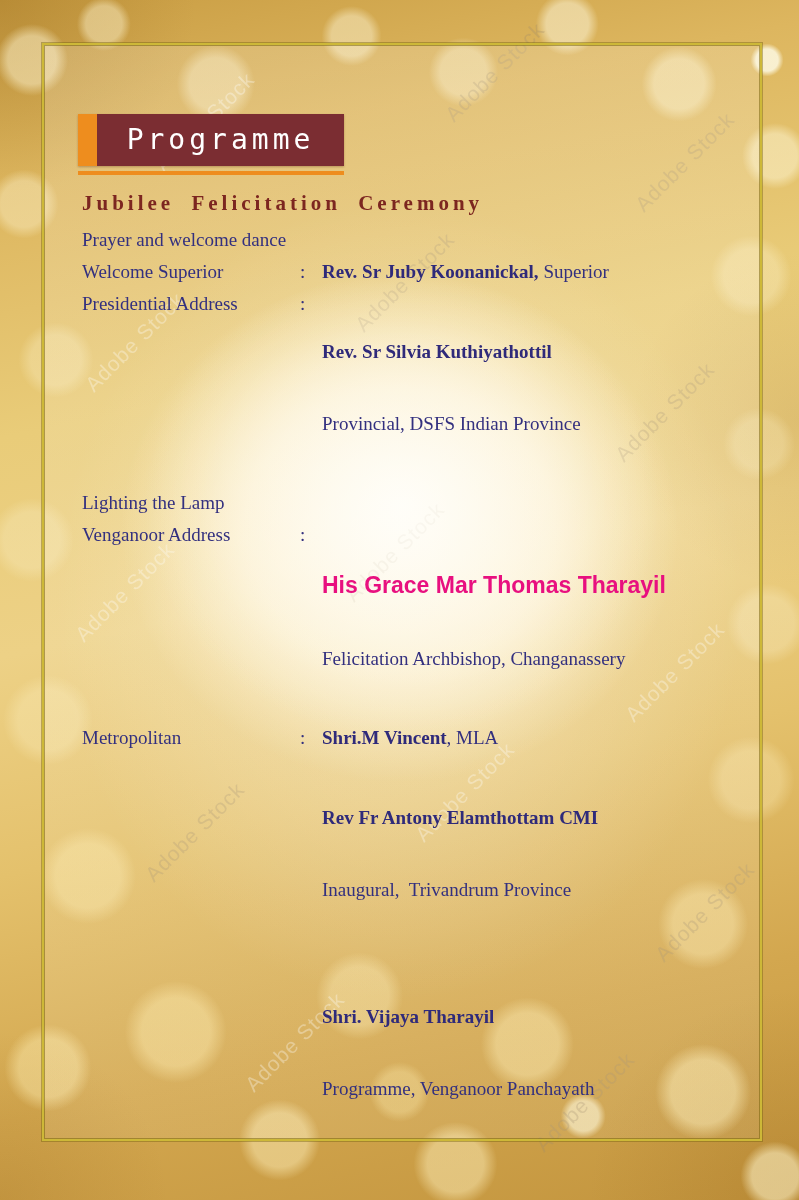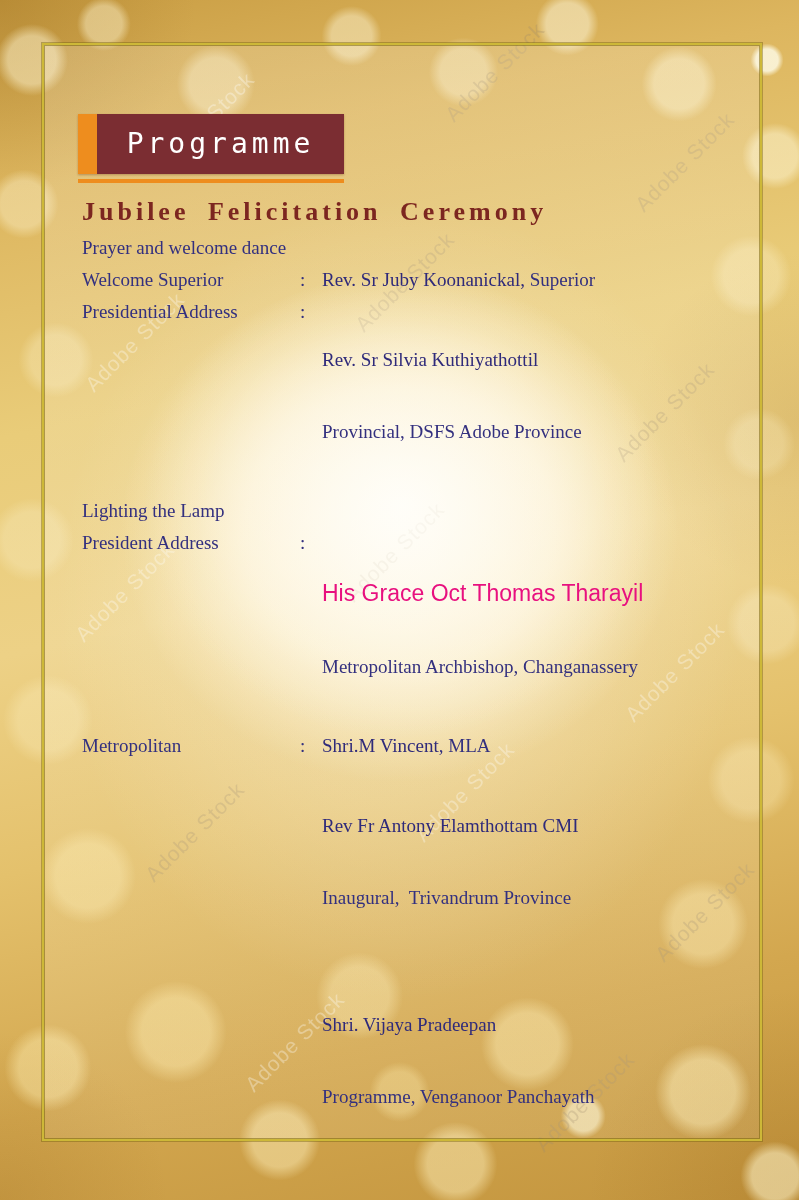--- a/index.html
+++ b/index.html
@@ -57,42 +57,42 @@
   .frame{
     position:absolute; left:42px; top:43px; width:716px; height:1094px; z-index:2;
     border:2px solid #cdb838;
     box-shadow: inset 0 0 0 1px rgba(120,100,15,.55), 0 0 0 1px rgba(120,100,15,.45);
     background-image:
       radial-gradient(ellipse 330px 300px at 50% 42%, rgba(255,254,250,.85) 0%, rgba(255,250,236,.55) 40%, rgba(255,246,220,.22) 62%, rgba(255,246,220,0) 78%),
       linear-gradient(rgba(255,250,238,.20), rgba(255,248,230,.10));
   }
   .content{ position:absolute; left:82px; top:114px; width:662px; z-index:3; }
   .header-box{
-    display:flex; align-items:stretch; width:266px; height:60px; margin-left:-4px;
+    display:flex; align-items:stretch; width:266px; height:52px; margin-left:-4px;
     background:#7b2d32; box-shadow:0 1px 2px rgba(80,30,10,.3);
   }
   .accent-bar{ width:19px; background:#ee8d1e; }
   .header-label{
     flex:1; display:flex; align-items:center; justify-content:center;
     font-family:"DejaVu Sans Mono", monospace; font-size:28px; letter-spacing:4px;
     color:#ffffff; padding-bottom:2px;
   }
   .header-underline{ width:266px; height:4px; margin:5px 0 0 -4px; background:#ee8d1e; }
   .title{
-    margin-top:15px; font-size:26px; font-weight:bold; color:#7c2620;
+    margin-top:15px; font-size:21px; font-weight:bold; color:#7c2620;
     letter-spacing:4px; word-spacing:8px; white-space:nowrap; line-height:27px;
   }
   .rows{ margin-top:11px; }
   .row{ display:grid; grid-template-columns:218px 22px 1fr; margin-bottom:8px;
         font-size:19px; line-height:24px; color:#33307f;margin-top:8px; }
   .row .label{ grid-column:1; white-space:nowrap; }
   .row .colon{ grid-column:2; }
   .row .value{ grid-column:3; white-space:pre; }
   .row.indent .value{ grid-column:3; }
-  .name{ font-weight:normal; color:#2f2a7a; }
+  .name{ font-weight:bold; color:#2f2a7a; }
   .desc{ line-height:23px; white-space:pre; }
   .highlight .name{
     font-family:"Liberation Sans", sans-serif; font-size:23px; line-height:28px;
     color:#e8107f; letter-spacing:0px;
   }
 </style>
 </head>
 <body>
 
 <div class="screen">
@@ -134,34 +134,34 @@
         <div class="label">Welcome Superior</div>
         <div class="colon">:</div>
         <div class="value"><span class="name">Rev. Sr Juby Koonanickal,</span><span> Superior</span></div>
       </div>
 
       <div class="row">
         <div class="label">Presidential Address</div>
         <div class="colon">:</div>
         <div class="value">
           <div class="name">Rev. Sr Silvia Kuthiyathottil</div>
-          <div class="desc">Provincial, DSFS Adobe Province</div>
+          <div class="desc">Provincial, DSFS Indian Province</div>
         </div>
       </div>
 
       <div class="row">
         <div class="label">Lighting the Lamp</div>
       </div>
 
       <div class="row highlight">
-        <div class="label">President Address</div>
+        <div class="label">Venganoor Address</div>
         <div class="colon">:</div>
         <div class="value">
-          <div class="name">His Grace Oct Thomas Tharayil</div>
-          <div class="desc">Metropolitan Archbishop, Changanassery</div>
+          <div class="name">His Grace Mar Thomas Tharayil</div>
+          <div class="desc">Felicitation Archbishop, Changanassery</div>
         </div>
       </div>
 
       <div class="row">
         <div class="label">Metropolitan</div>
         <div class="colon">:</div>
         <div class="value"><span class="name">Shri.M Vincent</span><span>, MLA</span></div>
       </div>
 
       <div class="row indent">
@@ -170,21 +170,21 @@
         <div class="value">
           <div class="name">Rev Fr Antony Elamthottam CMI</div>
           <div class="desc">Inaugural,  Trivandrum Province</div>
         </div>
       </div>
 
       <div class="row indent">
         <div class="label"></div>
           <div class="colon"></div>
         <div class="value">
-          <div class="name">Shri. Vijaya Pradeepan</div>
+          <div class="name">Shri. Vijaya Tharayil</div>
           <div class="desc">Programme, Venganoor Panchayath</div>
         </div>
       </div>
 
       <div class="row indent">
         <div class="label"></div>
           <div class="colon"></div>
         <div class="value">
           <div class="name">Rev Fr Thomas Cheppila</div>
           

